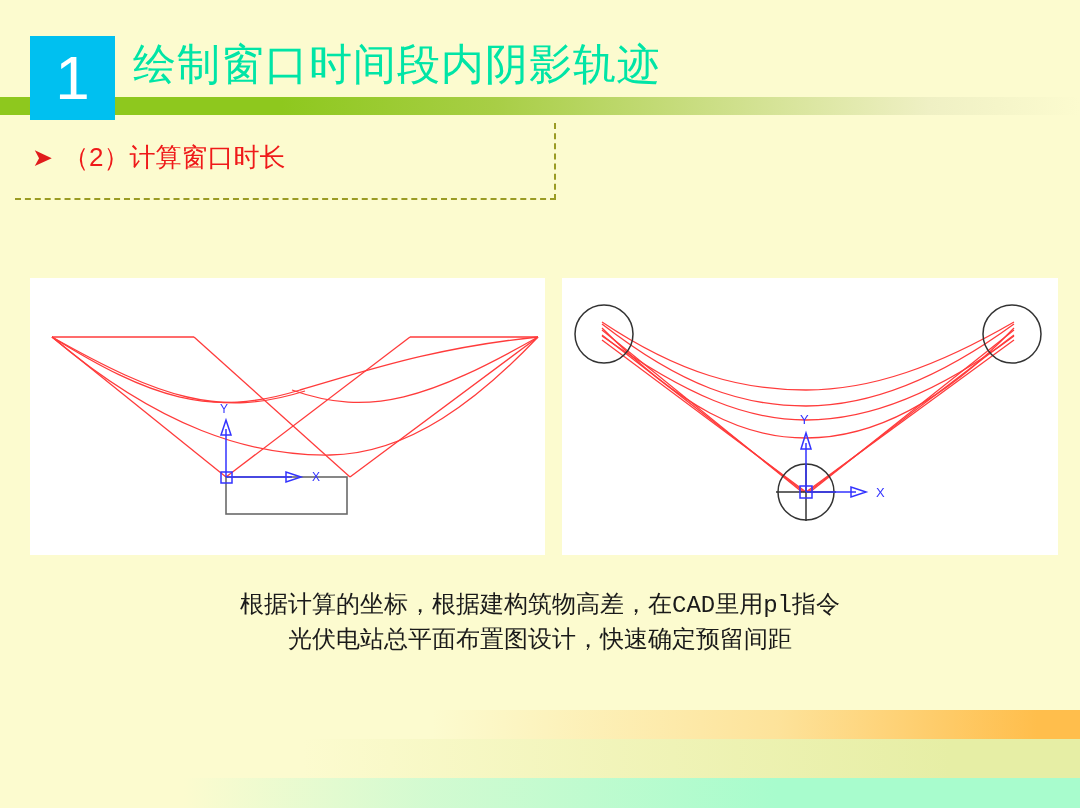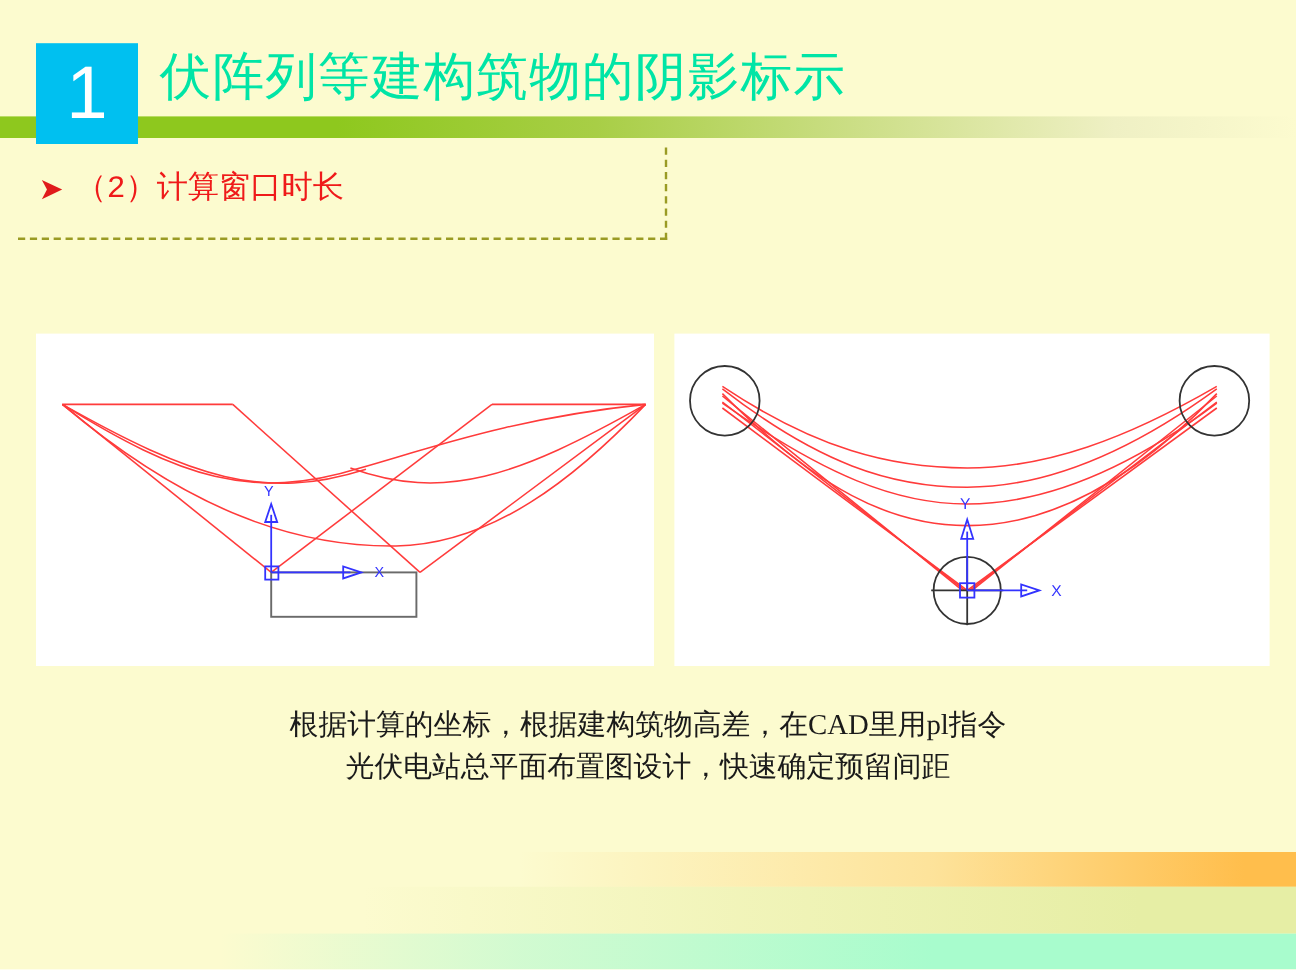--- a/index.html
+++ b/index.html
@@ -87,21 +87,21 @@
   .bullet-arrow {
     color: #e01b1b;
     font-size: 25px;
     line-height: 1;
     font-family: "DejaVu Sans", sans-serif;
   }
   .bullet-text {
     color: #ef1a1a;
     font-size: 26px;
     line-height: 1.1;
-    font-family: Liberation Mono, monospace;
+    font-family: Liberation Sans, sans-serif;
     white-space: nowrap;
   }
 
   
   .panel {
     position: absolute;
     background: #ffffff;
     overflow: hidden;
   }
   #panel-left  { left: 30px;  top: 278px; width: 515px; height: 277px; }
@@ -111,21 +111,21 @@
   
   .caption {
     position: absolute;
     left: 170px;
     top: 588px;
     width: 740px;
     text-align: center;
     font-size: 24px;
     line-height: 35px;
     color: #1a1a1a;
-    font-family: Liberation Serif, serif;
+    font-family: Liberation Mono, monospace;
   }
 
   
   .band {
     position: absolute;
     left: 0;
     width: 1080px;
   }
   #band-orange {
     top: 710px; height: 29px;
@@ -159,21 +159,21 @@
 <body>
 
 <div class="slide">
 
   <div class="header-band"></div>
 
   <div class="header-num-box">
     <div class="header-num">1</div>
   </div>
 
-  <div class="header-title">伏阵列等建构筑物的阴影标示</div>
+  <div class="header-title">绘制窗口时间段内阴影轨迹</div>
 
   <div class="bullet-frame"></div>
   <div class="bullet-row">
     <span class="bullet-arrow">➤</span>
     <span class="bullet-text">（2）计算窗口时长</span>
   </div>
 
   <div class="panel" id="panel-left">
     <svg viewBox="0 0 515 277" xmlns="http://www.w3.org/2000/svg">
       <g fill="none" stroke="#ff3b3b" stroke-width="1.3">

